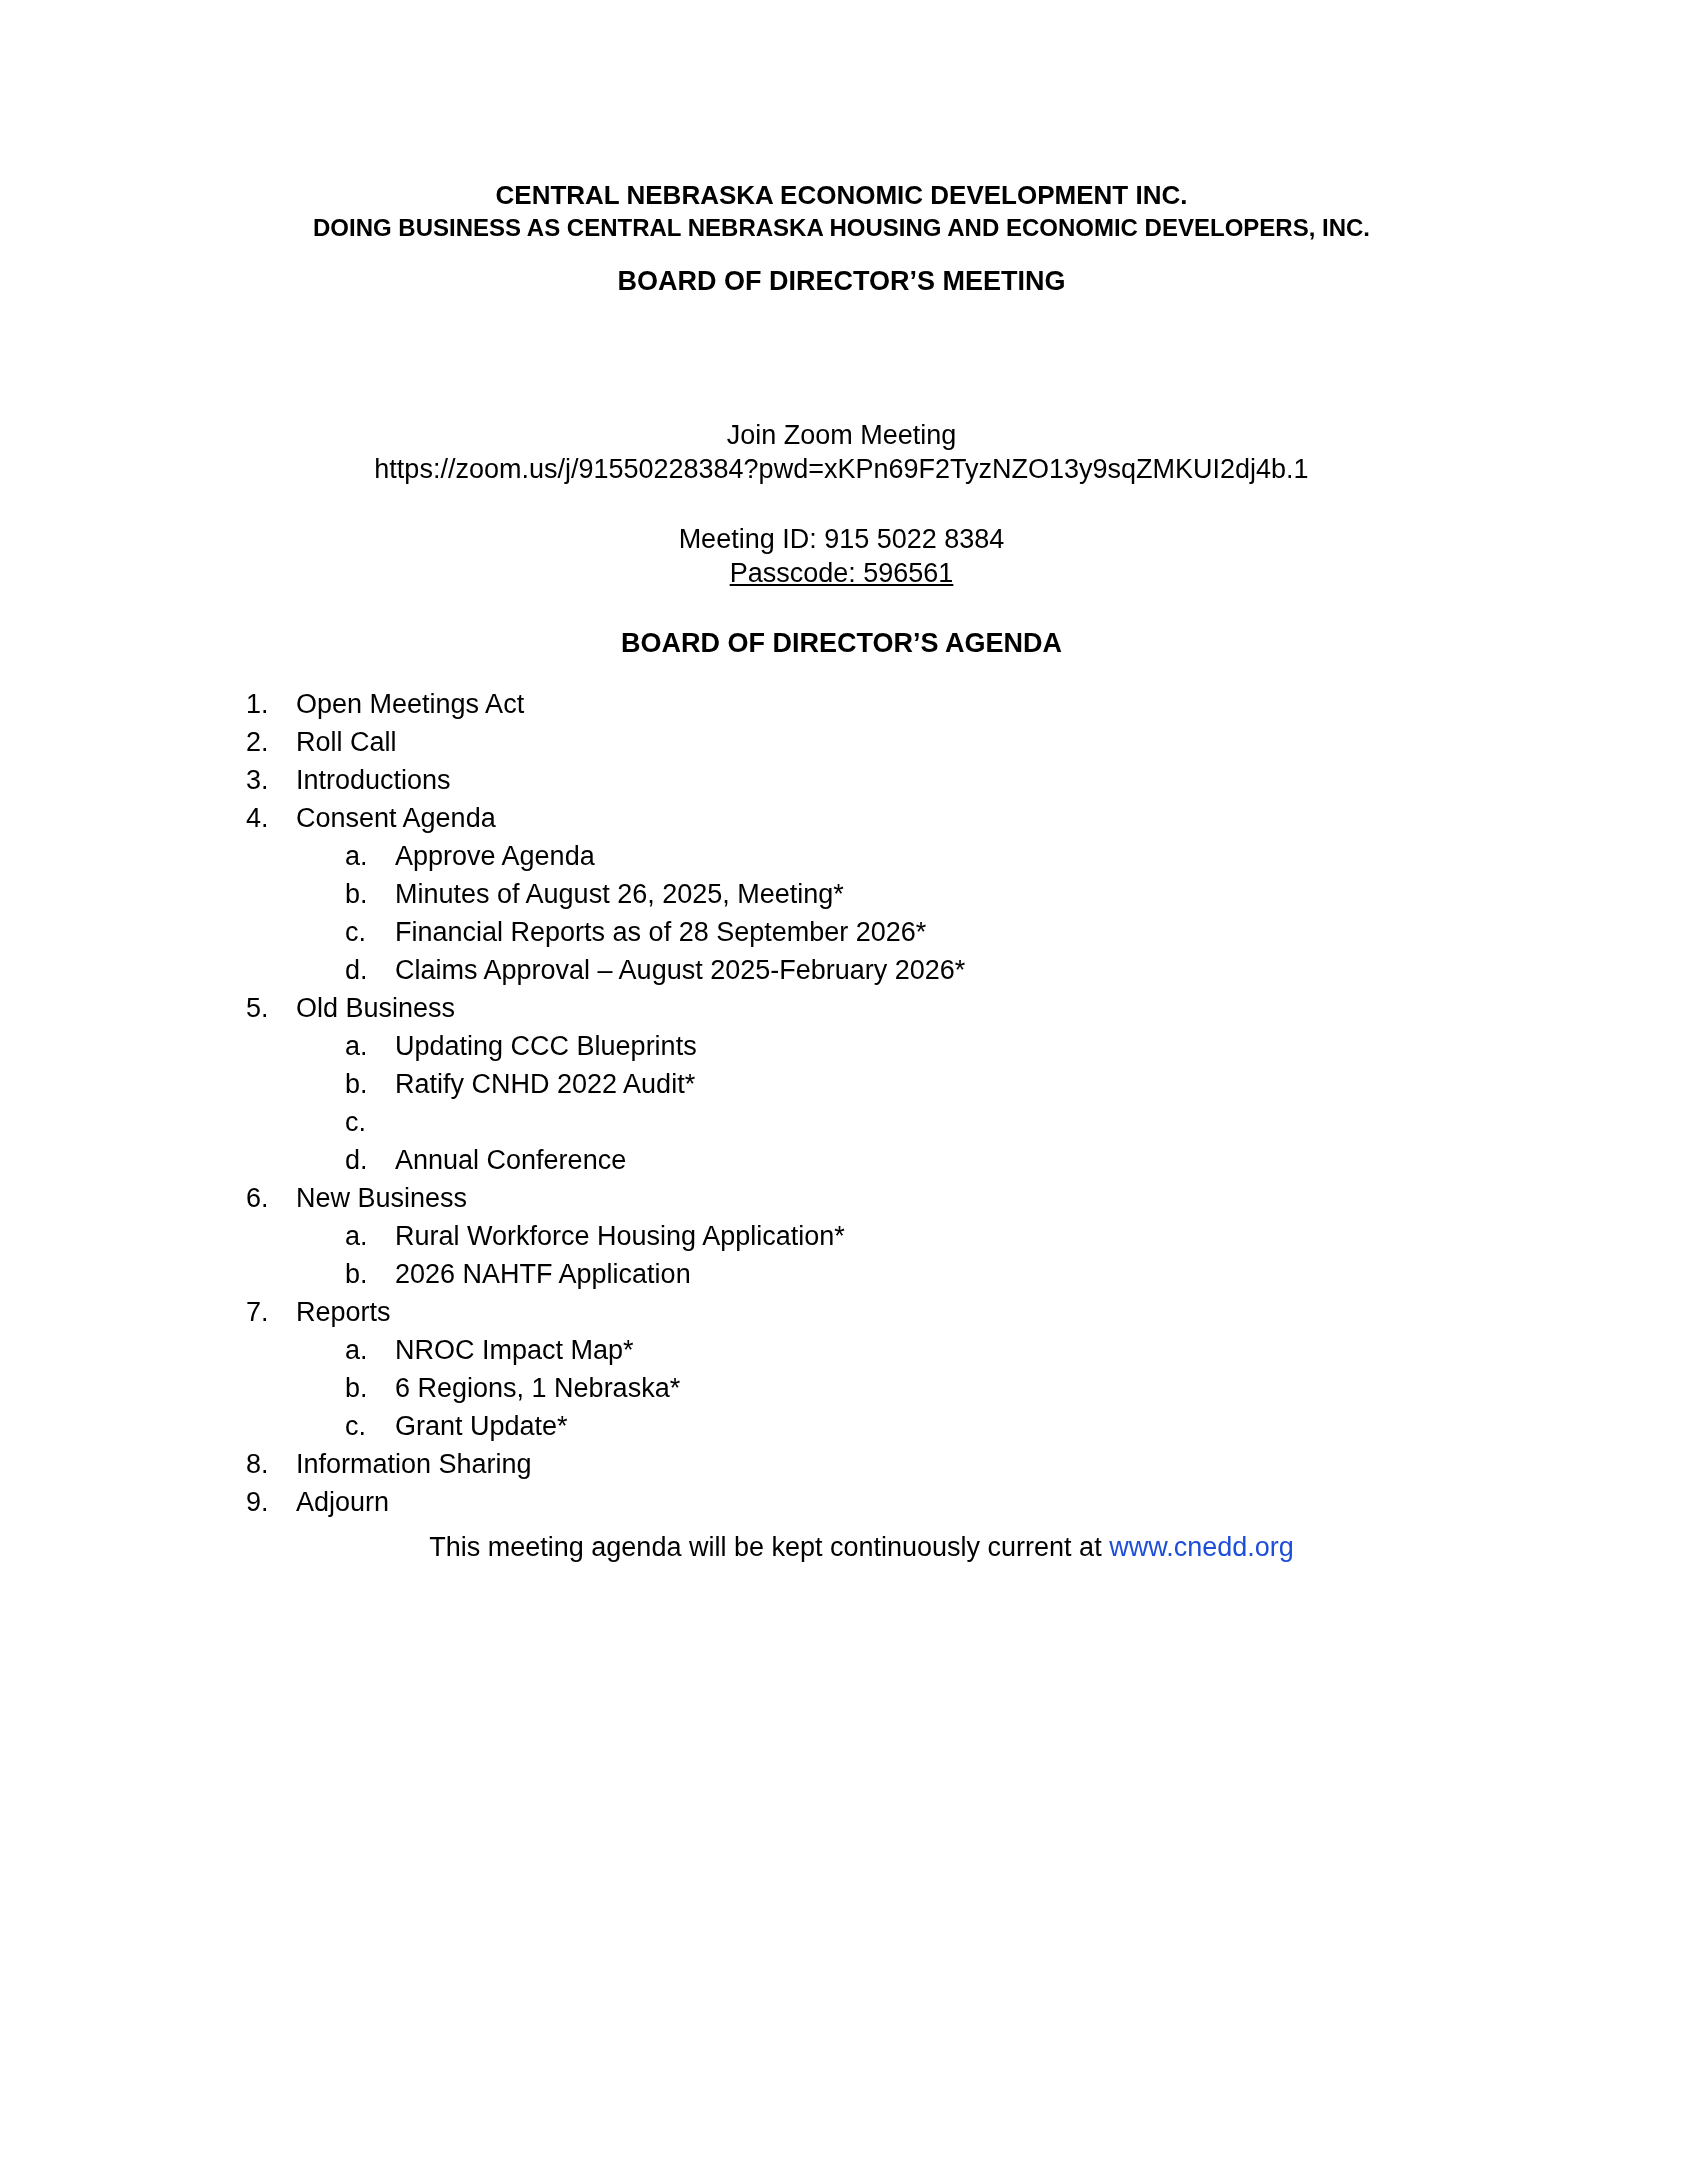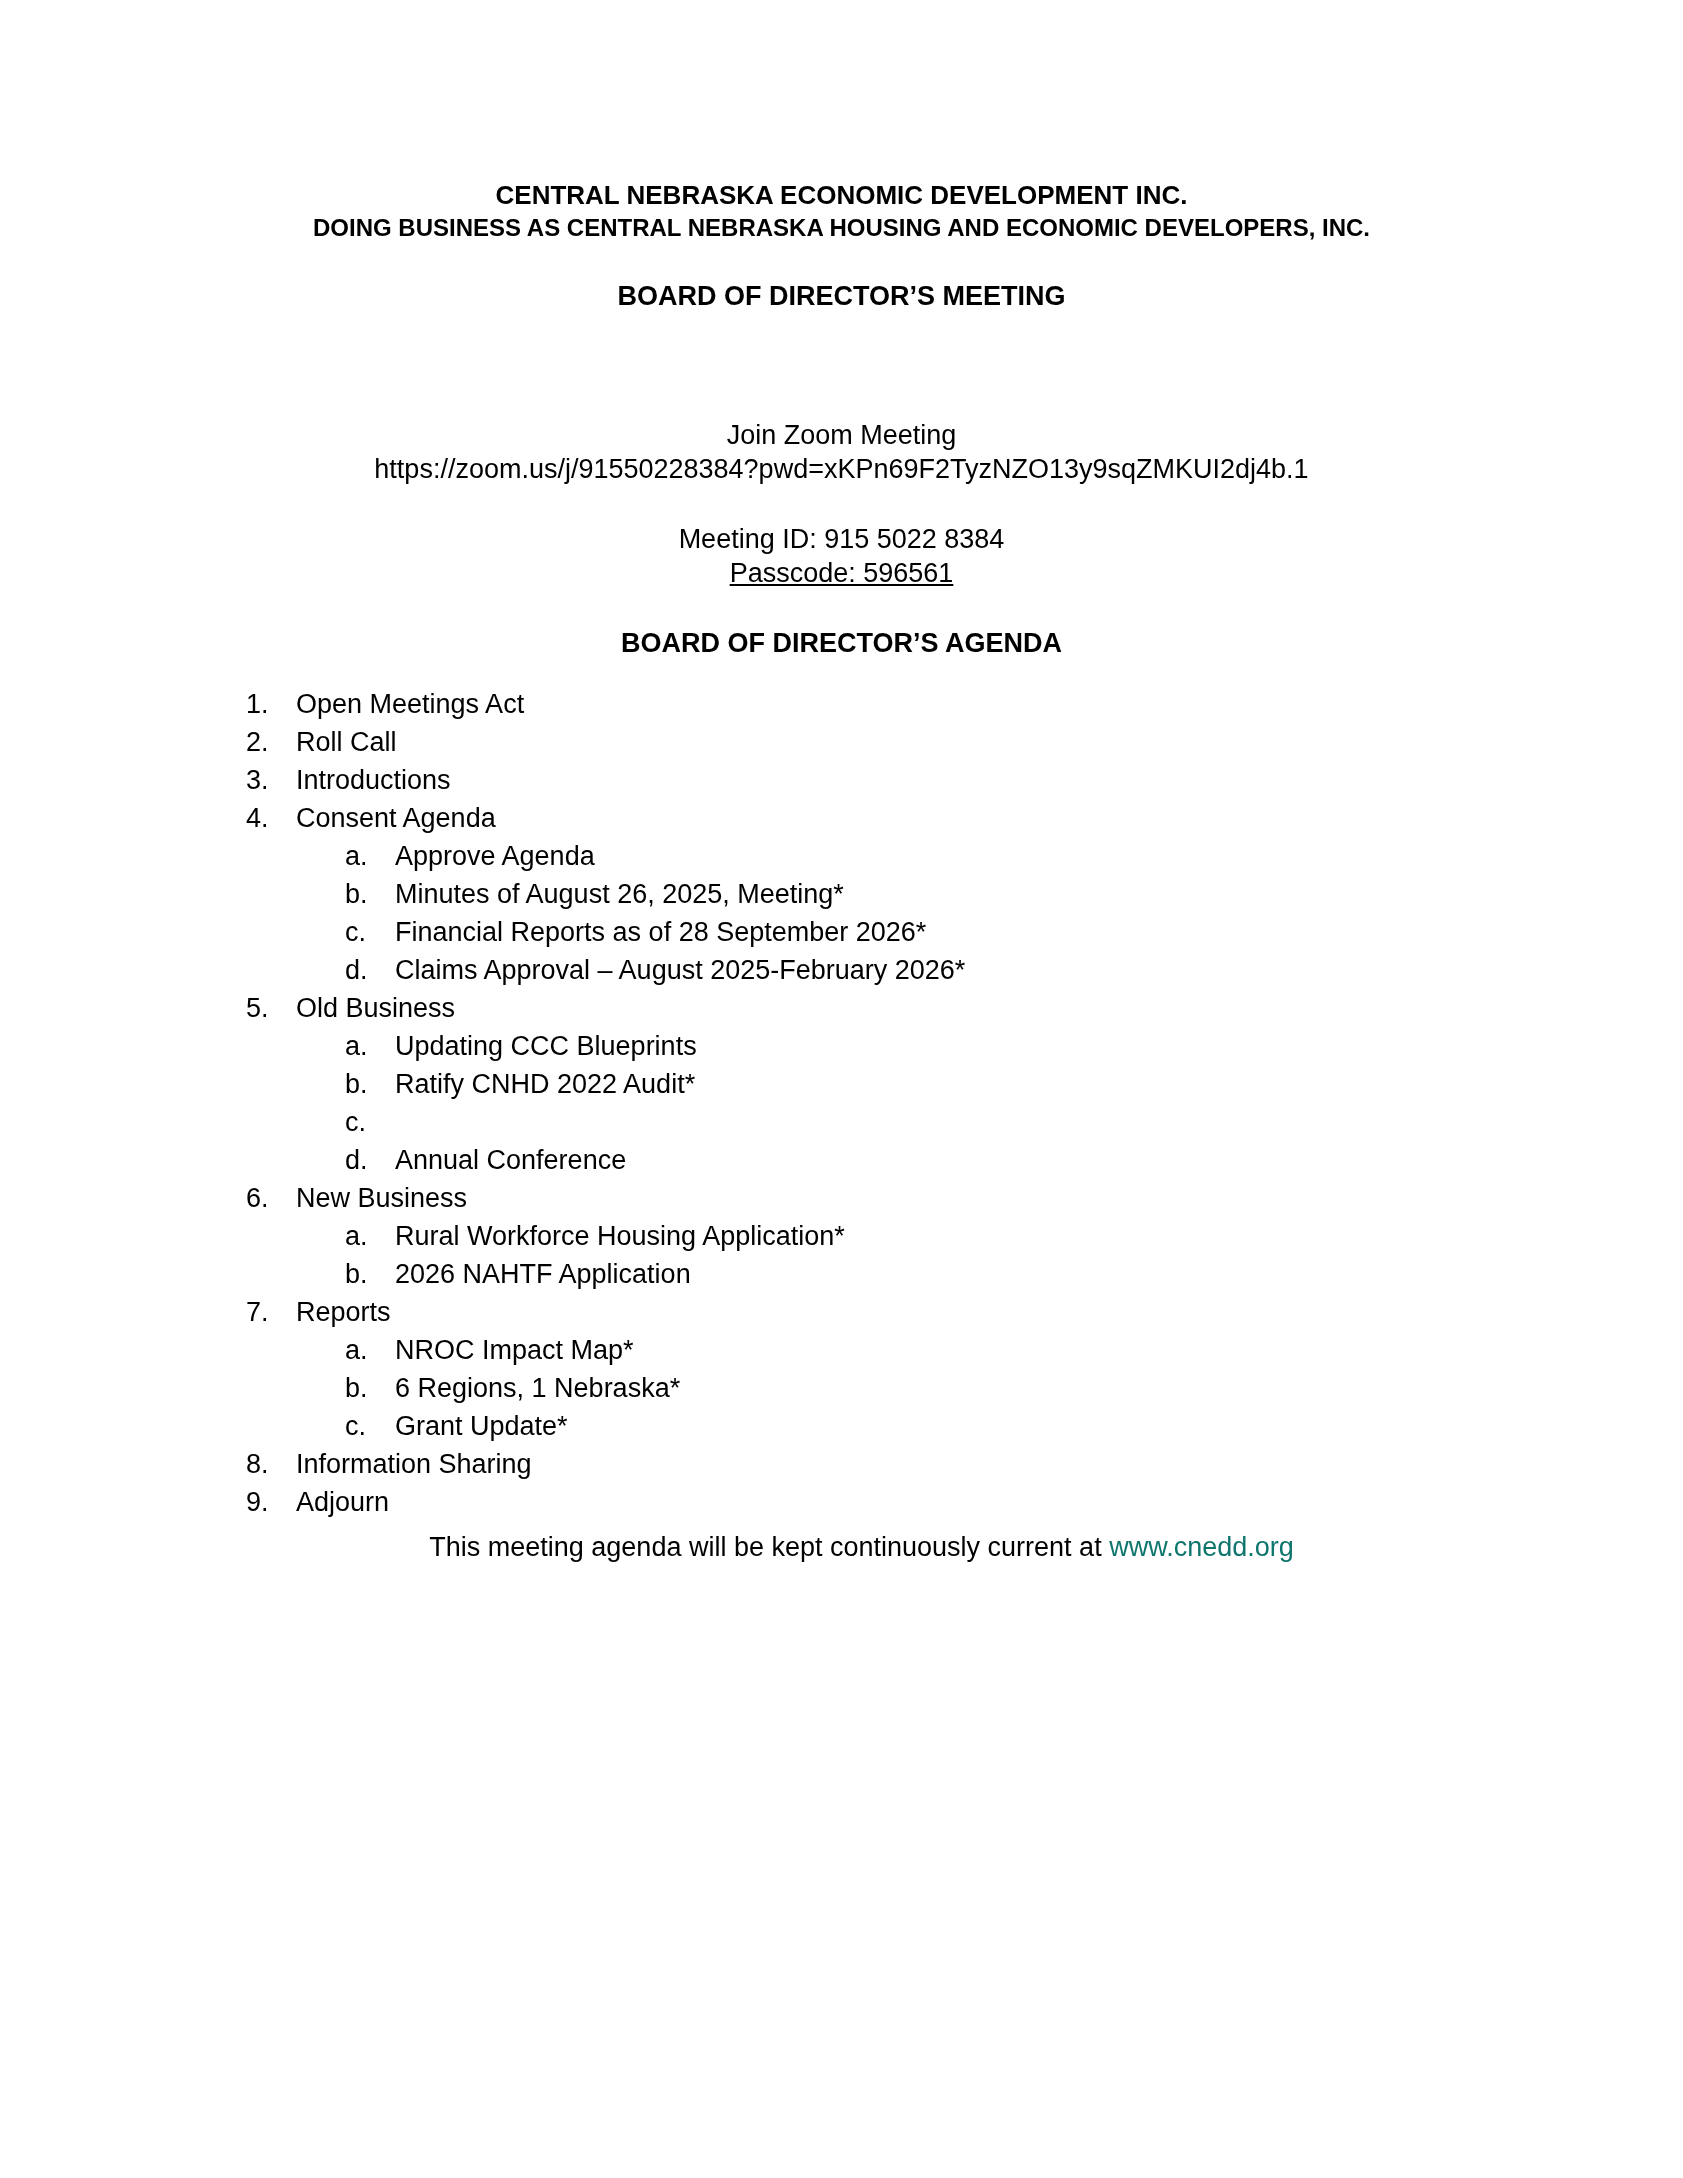--- a/index.html
+++ b/index.html
@@ -24,21 +24,21 @@
     }
     .center {
       position: absolute;
       left: 0;
       width: 1683px;
       text-align: center;
       white-space: nowrap;
     }
     .org-name { top: 180px; font-size: 26px; font-weight: bold; }
     .dba { top: 214px; font-size: 24px; font-weight: bold; }
-    .meeting-title { top: 281px; font-size: 27px; font-weight: bold; }
+    .meeting-title { top: 266px; font-size: 27px; font-weight: bold; }
     .meeting-date { top: 350px; font-size: 27px; font-weight: bold; }
     .zoom-label { top: 420px; font-size: 27px; }
     .zoom-url { top: 454px; font-size: 27px; }
     .meeting-id { top: 524px; font-size: 27px; }
     .passcode { top: 558px; font-size: 27px; text-decoration: underline; }
     .agenda-title { top: 628px; font-size: 27px; font-weight: bold; }
 
     .agenda {
       position: absolute;
       left: 246px;
@@ -68,21 +68,21 @@
       left: 0;
       width: 1683px;
       top: 1532px;
       font-size: 27px;
       text-align: center;
       white-space: nowrap;
       padding-left: 40px;
       box-sizing: border-box;
     }
     .footer-link {
-      color: #0f766e;
+      color: #1d4ed8;
       text-decoration: none;
     }
   </style>
 </head>
 <body>
 
 <div class="page">
 
   <div class="center org-name">CENTRAL NEBRASKA ECONOMIC DEVELOPMENT INC.</div>
   <div class="center dba">DOING BUSINESS AS CENTRAL NEBRASKA HOUSING AND ECONOMIC DEVELOPERS, INC.</div>

